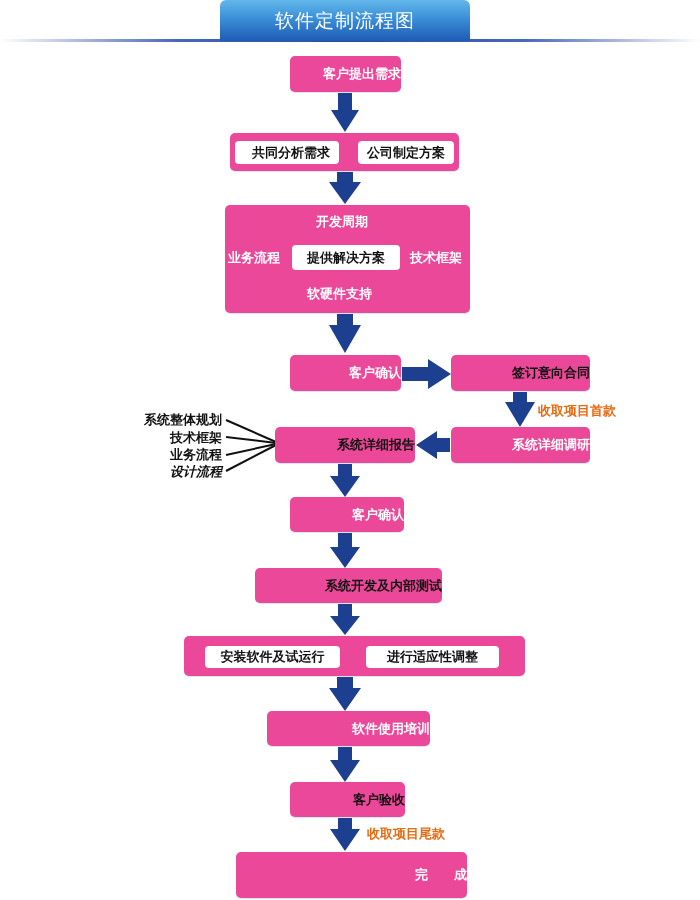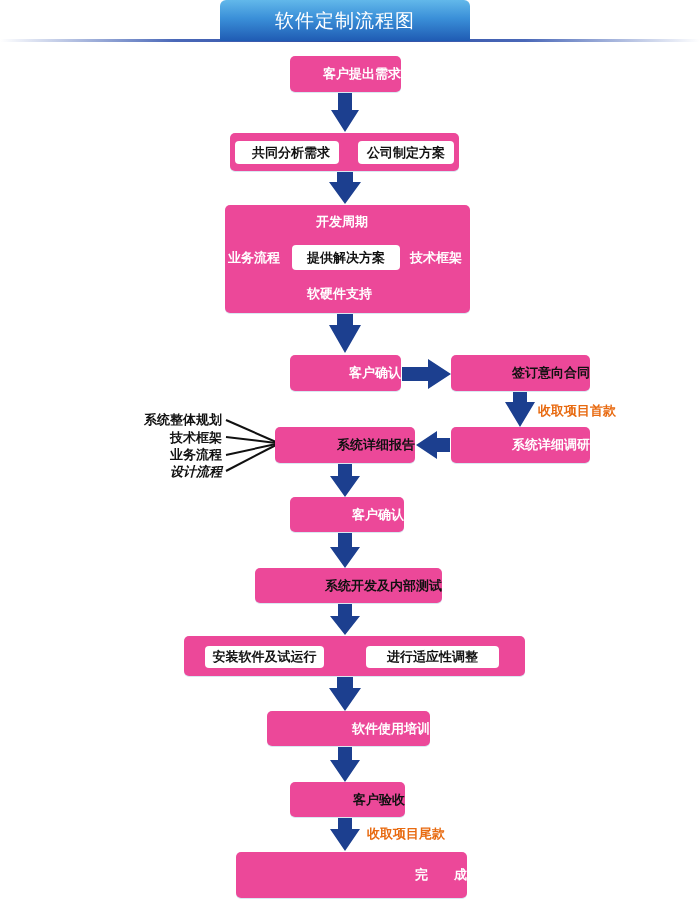--- a/index.html
+++ b/index.html
@@ -141,21 +141,21 @@
 
 <div class="box" style="left:290px; top:497px; width:114px; height:35px;">
   <span>客户确认</span>
 </div>
 
 <div class="box dark" style="left:255px; top:568px; width:187px; height:35px;">
   <span>系统开发及内部测试</span>
 </div>
 
 <div class="box" style="left:184px; top:636px; width:341px; height:40px;"></div>
-<div class="pill" style="left:205px; top:646px; width:119px; height:22px;">
+<div class="pill" style="left:205px; top:646px; width:135px; height:22px;">
   <span>安装软件及试运行</span>
 </div>
 <div class="pill" style="left:366px; top:646px; width:133px; height:22px;">
   <span>进行适应性调整</span>
 </div>
 
 <div class="box" style="left:267px; top:711px; width:163px; height:35px;">
   <span>软件使用培训</span>
 </div>
 

